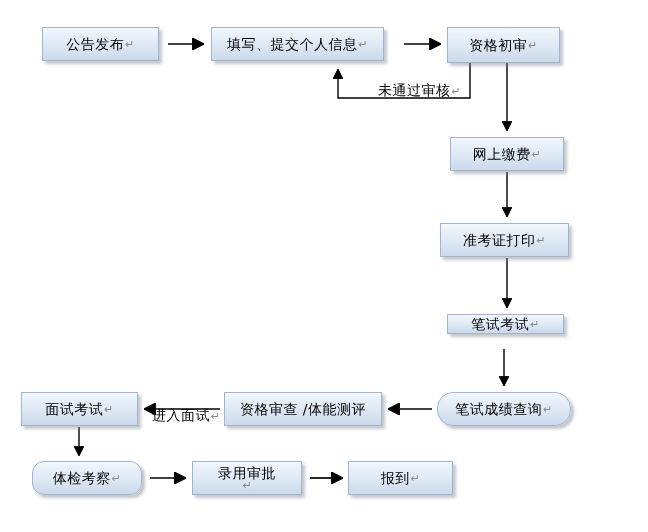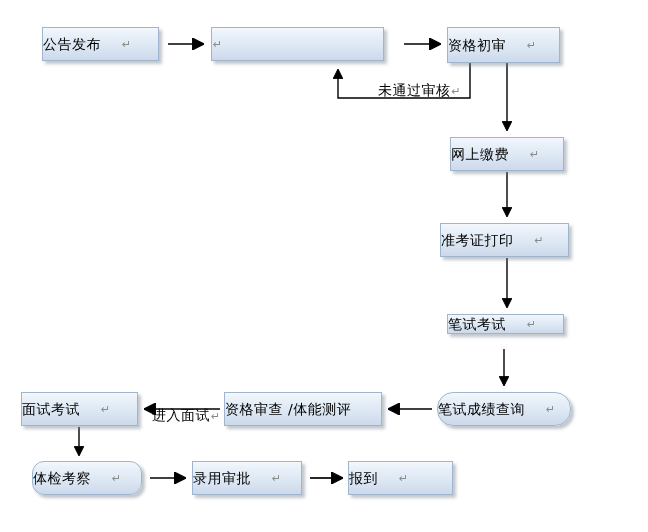--- a/index.html
+++ b/index.html
@@ -26,26 +26,26 @@
     box-sizing: border-box;
     border: 1px solid #9fb4cd;
     background: linear-gradient(to bottom,
         #f4f8fd 0%,
         #eaf1f9 18%,
         #dde8f4 55%,
         #ccd9ea 100%);
     box-shadow: 3px 3px 3px rgba(120,130,145,0.45);
     display: flex;
     align-items: center;
+    justify-content: center;
     color: #000000;
     font-size: 14px;
     line-height: 1;
     white-space: nowrap;
     letter-spacing: 0.5px;
-    gap: 20px;
   }
   .node .pilcrow {
     color: #8a8a8a;
     font-size: 11px;
     margin-left: 1px;
     font-family: "DejaVu Sans", "Liberation Sans", sans-serif;
   }
   
   .edge-label {
     position: absolute;
@@ -96,20 +96,21 @@
 
   <line x1="310" y1="478" x2="342" y2="478" stroke-width="1.7" marker-end="url(#ah)"></line>
 </svg>
 
 <div class="node" style="left:42px; top:27px; width:117px; height:34px;">
   <span>公告发布</span>
     <span class="pilcrow">↵</span>
 </div>
 
 <div class="node" style="left:211px; top:27px; width:173px; height:34px;">
+  <span>填写、提交个人信息</span>
     <span class="pilcrow">↵</span>
 </div>
 
 <div class="node" style="left:447px; top:27px; width:113px; height:36px;">
   <span>资格初审</span>
     <span class="pilcrow">↵</span>
 </div>
 
 <div class="node" style="left:450px; top:137px; width:114px; height:34px;">
   <span>网上缴费</span>
@@ -138,21 +139,21 @@
 <div class="node" style="left:21px; top:392px; width:117px; height:34px;">
   <span>面试考试</span>
     <span class="pilcrow">↵</span>
 </div>
 
 <div class="node" style="left:32px; top:461px; width:110px; height:34px;border-radius:12px;">
   <span>体检考察</span>
     <span class="pilcrow">↵</span>
 </div>
 
-<div class="node" style="left:192px; top:461px; width:110px; height:34px;">
+<div class="node" style="left:192px; top:461px; width:110px; height:34px;flex-direction:column;">
   <span>录用审批</span>
     <span class="pilcrow">↵</span>
 </div>
 
 <div class="node" style="left:348px; top:461px; width:105px; height:34px;">
   <span>报到</span>
     <span class="pilcrow">↵</span>
 </div>
 
 <div class="edge-label" style="left:378px; top:83px;">

